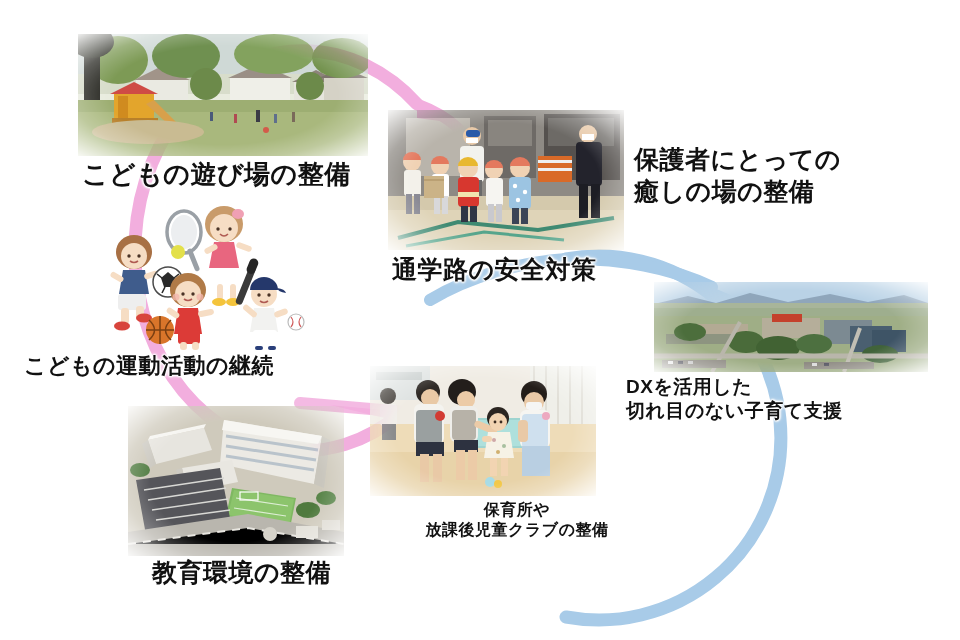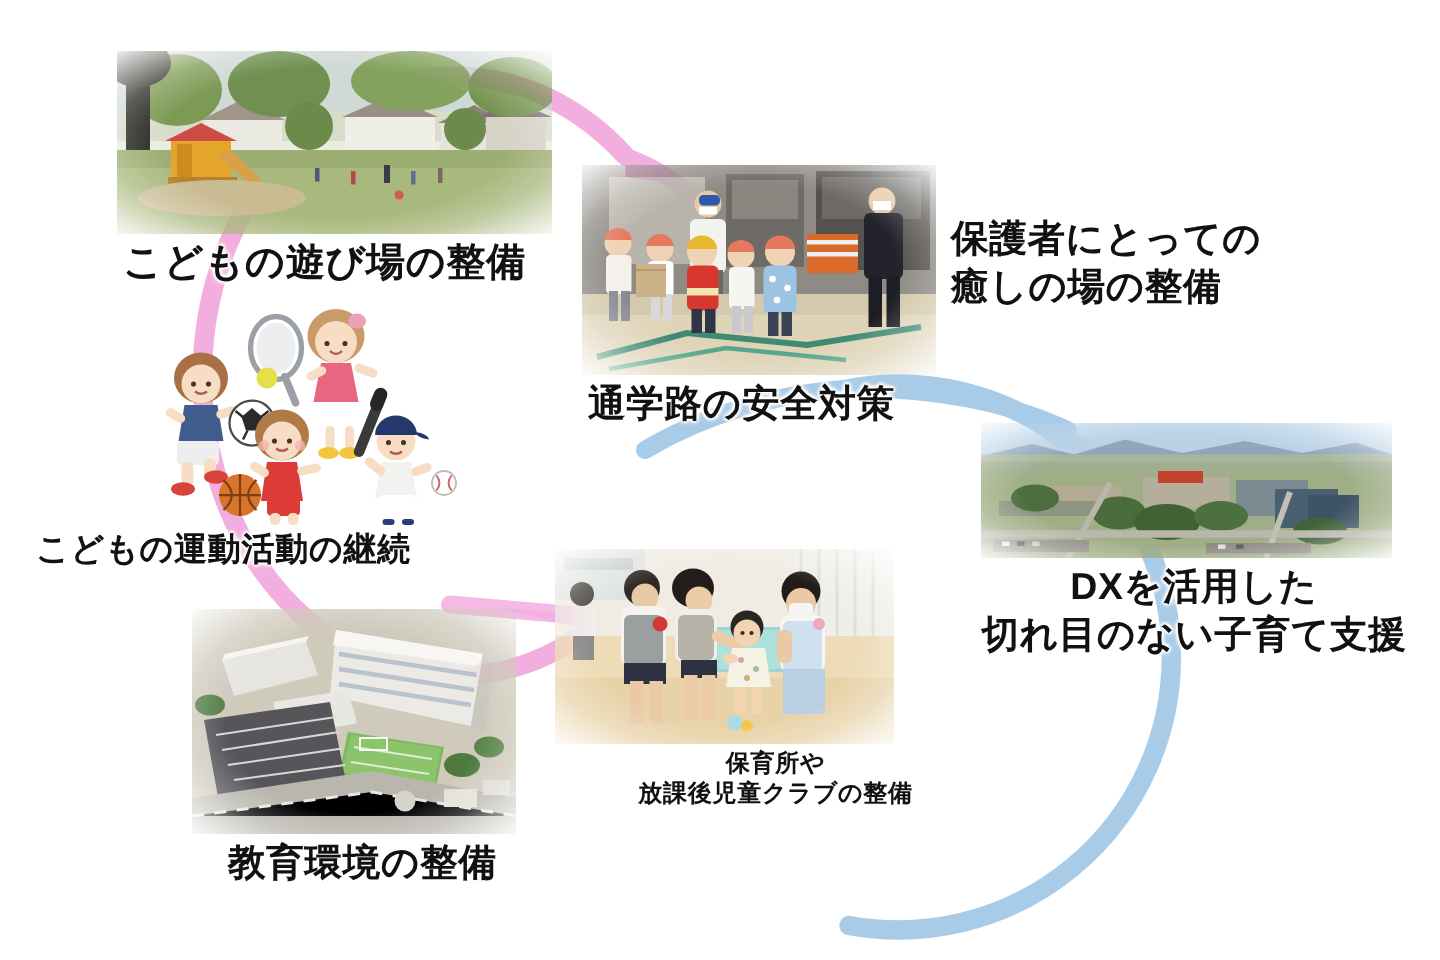--- a/index.html
+++ b/index.html
@@ -37,24 +37,24 @@
     line-height:1.28;
     white-space:pre-line;
     text-shadow:
       0 0 3px #fff, 0 0 3px #fff, 0 0 5px #fff,
       1px 0 2px #fff, -1px 0 2px #fff, 0 1px 2px #fff, 0 -1px 2px #fff;
   }
   .lbl-play      { left:82px;  top:158px; font-size:26px; }
   .lbl-sports    { left:24px;  top:352px; font-size:22px;font-family:Liberation Serif, serif; }
   .lbl-route     { left:392px; top:253px; font-size:25px; }
   .lbl-heal      { left:634px; top:143px; font-size:25px; }
-  .lbl-dx        { left:646px; top:375px; font-size:25px; text-align:center; width:300px;}
+  .lbl-dx        { left:626px; top:375px; font-size:19px; width:300px;}
   .lbl-culture   { left:690px; top:496px; font-size:25px; }
   .lbl-nursery   { left:352px; top:500px; font-size:16px; text-align:center; width:330px;}
-  .lbl-edu       { left:152px; top:559px; font-size:25px; }
+  .lbl-edu       { left:152px; top:559px; font-size:25px;font-family:Liberation Mono, monospace; }
 </style>
 </head>
 <body>
 
 <div id="stage">
 
   <svg class="arcs" viewBox="0 0 960 640" preserveAspectRatio="none">
     <defs>
       <linearGradient id="pinkFadeA" x1="0" y1="0" x2="1" y2="0">
         <stop offset="0%" stop-color="#f2aede" stop-opacity="0"></stop>

